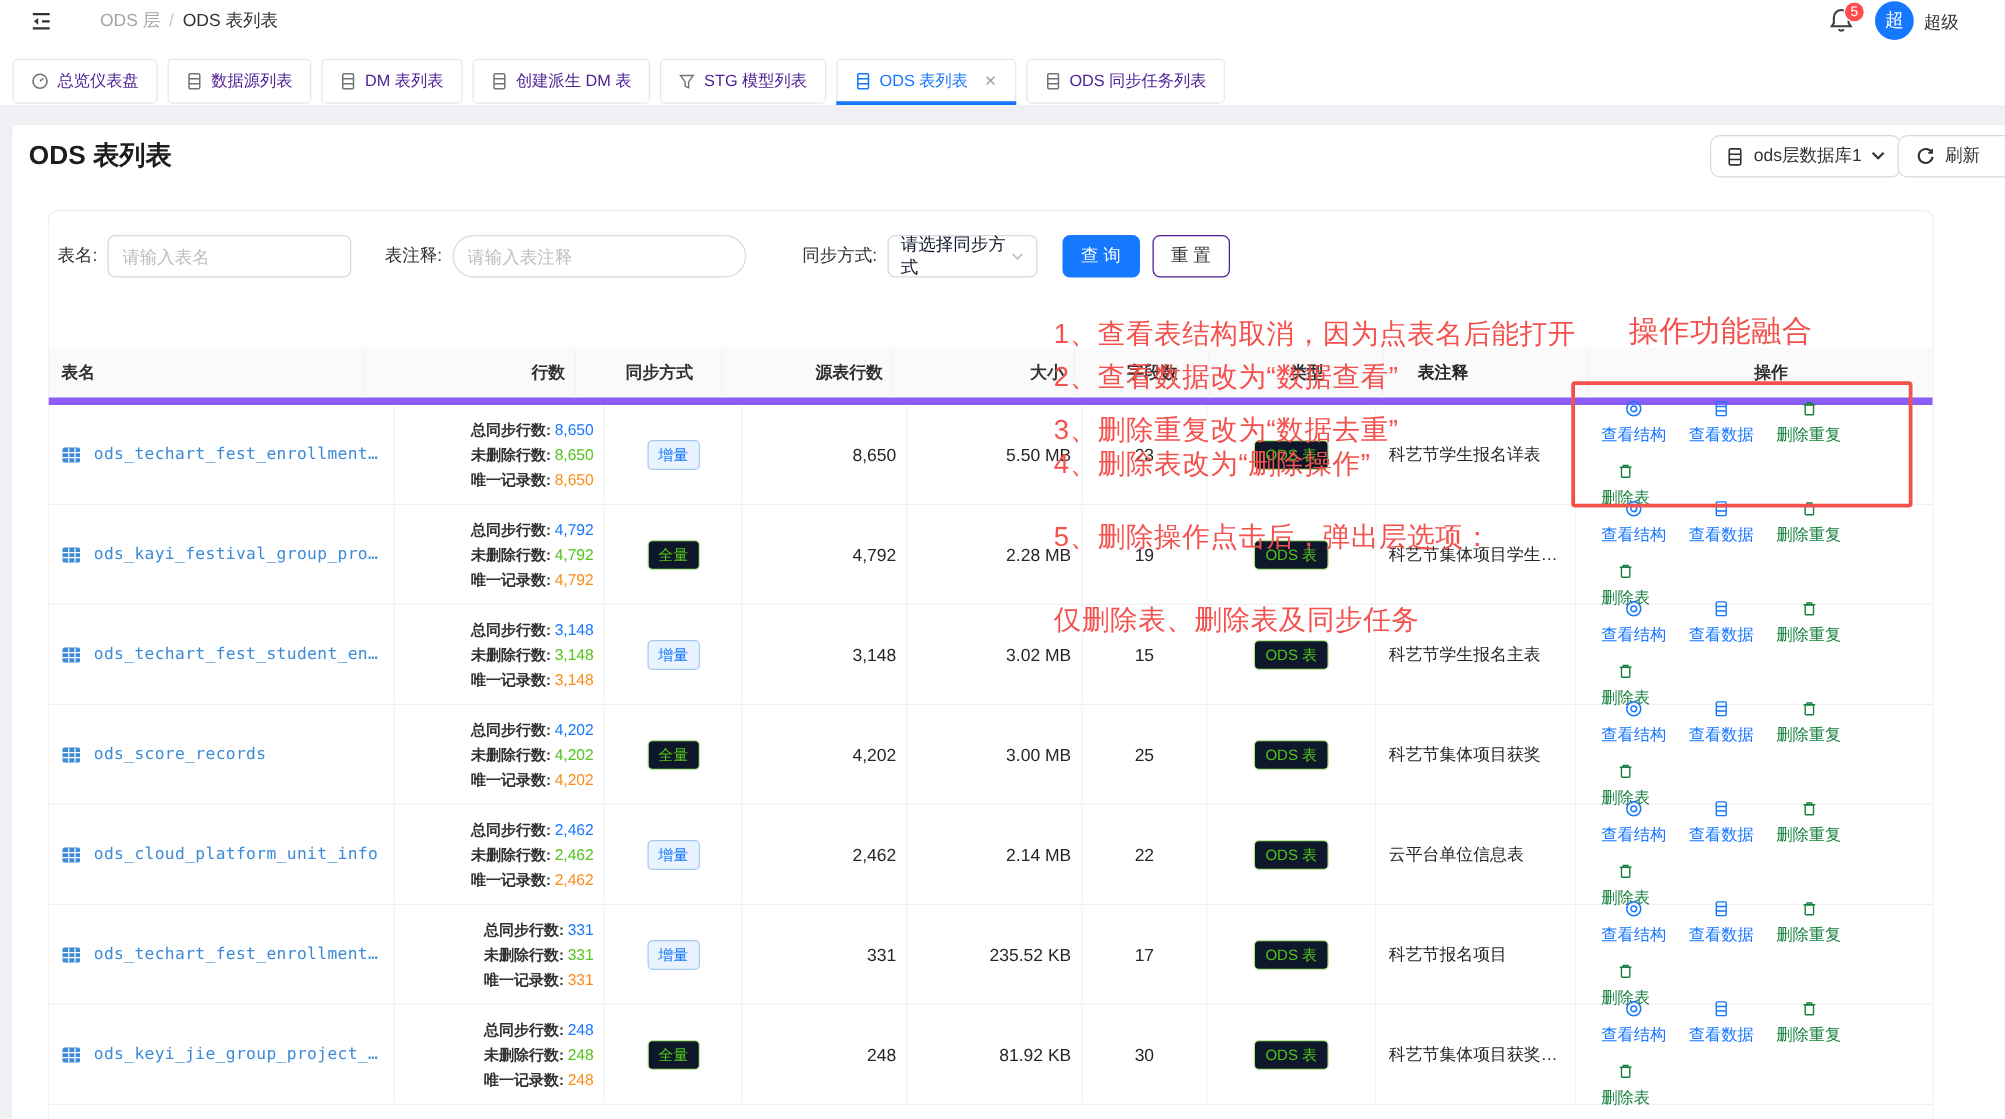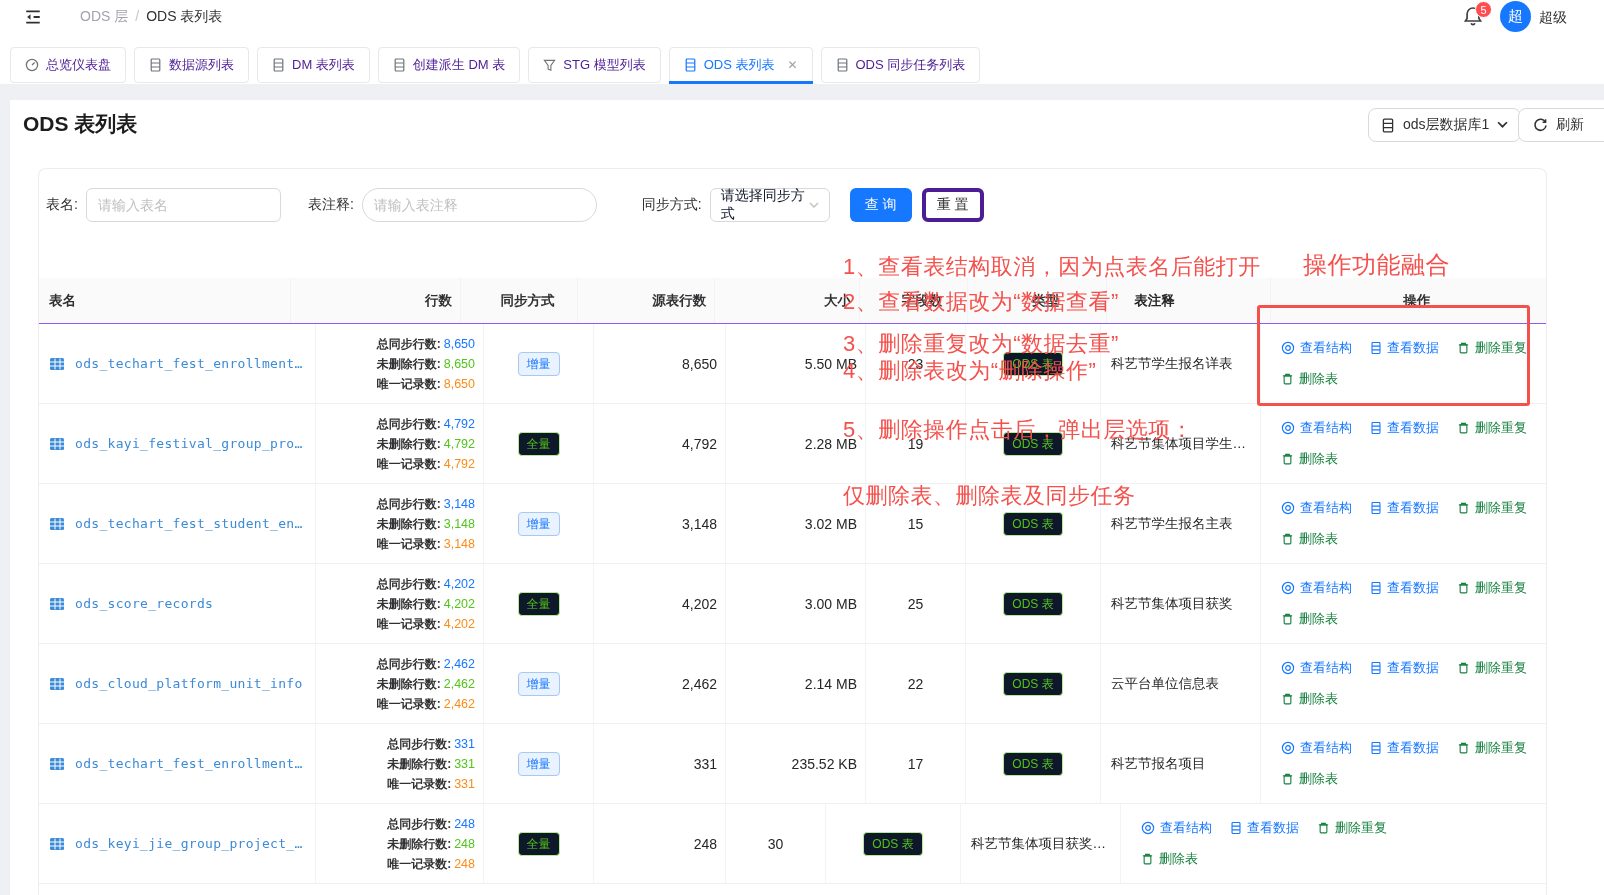--- a/index.html
+++ b/index.html
@@ -58,26 +58,26 @@
              color:#303133; outline:none; font-family:inherit; }
   .f-input::placeholder { color:#bfbfbf; }
   .f-input1 { width:195px; }
   .f-input2 { width:235px; margin-right:45px;border-radius:17px; }
   .g2 { margin-left:27px; }
   .f-select { width:120px; height:34px; border:1px solid #d9d9d9; border-radius:6px; padding:16px 10px;
               display:flex; align-items:center; justify-content:space-between; color:#0f172a; cursor:pointer; }
   .f-select .chev { color:#bfbfbf; }
   .btn-primary { margin-left:20px; width:62px; height:34px; background:#1677ff; border:none; border-radius:6px;
                  color:#fff; font-size:14px; cursor:pointer; font-family:inherit; white-space:nowrap; }
-  .btn-default { margin-left:10px; width:62px; height:34px; background:#fff; border:4px solid #4c1d95;
+  .btn-default { margin-left:10px; width:62px; height:34px; background:#fff; border:1px solid #4c1d95;
                  border-radius:6px; color:#303133; font-size:14px; cursor:pointer; font-family:inherit; white-space:nowrap; }
 
   
   .table { position:absolute; left:0; top:109px; width:1507px; }
-  .thead { display:flex; height:46px; background:#fafafa; border-bottom:1px solid #8b5cf6;
+  .thead { display:flex; height:46px; background:#fafafa; border-bottom:6px solid #8b5cf6;
            font-weight:bold; font-size:13.5px; color:#303133;gap:17px; }
   .th, .td { display:flex; align-items:center; border-right:1px solid #f2f3f5; }
   .th:last-child, .td:last-child { border-right:none; }
   .c-name   { width:277px; padding-left:10px; gap:10px; }
   .c-stats  { width:168px; justify-content:flex-end; padding-right:8px; }
   .c-sync   { width:110px; justify-content:center; }
   .c-source { width:132px; justify-content:flex-end; padding-right:8px; }
   .c-size   { width:140px; justify-content:flex-end; padding-right:8px; }
   .c-fields { width:100px; justify-content:center; }
   .c-type   { width:135px; justify-content:center; }
@@ -92,21 +92,21 @@
   .num { font-size:14px; color:#262626; }
   .tname { color:#3d8ad6; font-family:"DejaVu Sans Mono","Liberation Mono",monospace; font-size:13px;
            letter-spacing:0.3px; white-space:nowrap; overflow:hidden; }
   .grid-icon { flex:none; }
   .c-comment { font-size:13.5px; color:#262626; }
   .tag { font-size:12px; line-height:18px; padding:2px 8px; border-radius:4px; border:1px solid; white-space:nowrap; }
   .tag-blue  { color:#1677ff; background:#e8f3ff; border-color:#a6c9f2; }
   .tag-green { color:#52c41a; background:#0f172a; border-color:#b7eb8f; }
   .trow .c-ops { flex-direction:column; align-items:flex-start; justify-content:center; gap:13px; padding-left:20px; }
   .ops-line { display:flex; gap:18px; }
-  .op { display:flex; align-items:center; gap:5px; font-size:13px; cursor:pointer; white-space:nowrap; }
+  .op { display:flex; align-items:center; gap:5px; font-size:13px; cursor:pointer; white-space:nowrap;flex-direction:column; }
   .op-blue { color:#1677ff; } .op-red { color:#15803d; }
   .th.c-ops { justify-content:center; }
   .th.c-stats, .th.c-source, .th.c-size { font-weight:bold; }
 
   
   .anno { position:absolute; color:#f4504c; font-size:22px; font-weight:500; white-space:nowrap;
           pointer-events:none; z-index:50; letter-spacing:0.5px; }
   .anno-big { font-size:24px; }
   .anno-rect { position:absolute; left:1257px; top:305px; width:273px; height:101px;
                border:3px solid #f4504c; border-radius:3px; pointer-events:none; z-index:49; }
@@ -703,20 +703,21 @@
     </div>
     <div class="td c-stats">
       <div class="stat"><span class="sl">总同步行数:</span><span class="sv v-blue">248</span></div>
       <div class="stat"><span class="sl">未删除行数:</span><span class="sv v-green">248</span></div>
       <div class="stat"><span class="sl">唯一记录数:</span><span class="sv v-orange">248</span></div>
     </div>
     <div class="td c-sync">
       <span class="tag tag-green">全量</span>
     </div>
     <div class="td c-source num">248</div>
+    <div class="td c-size num">81.92 KB</div>
     <div class="td c-fields num">30</div>
     <div class="td c-type">
       <span class="tag tag-green">ODS 表</span>
     </div>
     <div class="td c-comment">科艺节集体项目获奖…</div>
     <div class="td c-ops">
       <div class="ops-line">
         <a href="#" class="op op-blue">
           <span>
             <svg width="14" height="14" viewBox="0 0 14 14" fill="none" stroke="currentColor" stroke-width="1.2">

